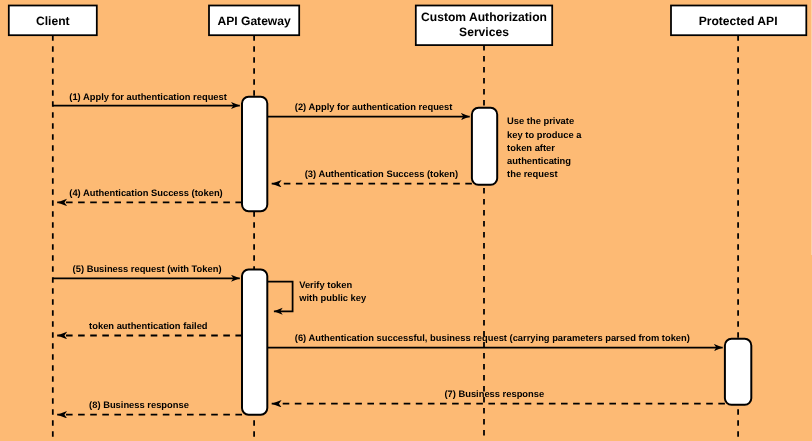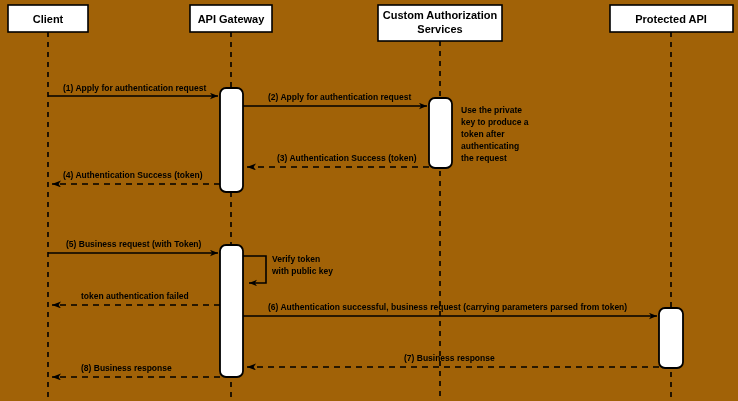--- a/index.html
+++ b/index.html
@@ -7,21 +7,21 @@
     padding: 0;
     background: #ffffff;
   }
   body {
     font-family: "Liberation Sans", sans-serif;
   }
   #diagram-root {
     position: relative;
     width: 738px;
     height: 401px;
-    background: #a16207;
+    background: #fdba74;
     overflow: hidden;
   }
   #diagram-svg {
     position: absolute;
     top: 0;
     left: 0;
     width: 738px;
     height: 401px;
   }
   .lifeline-title {

